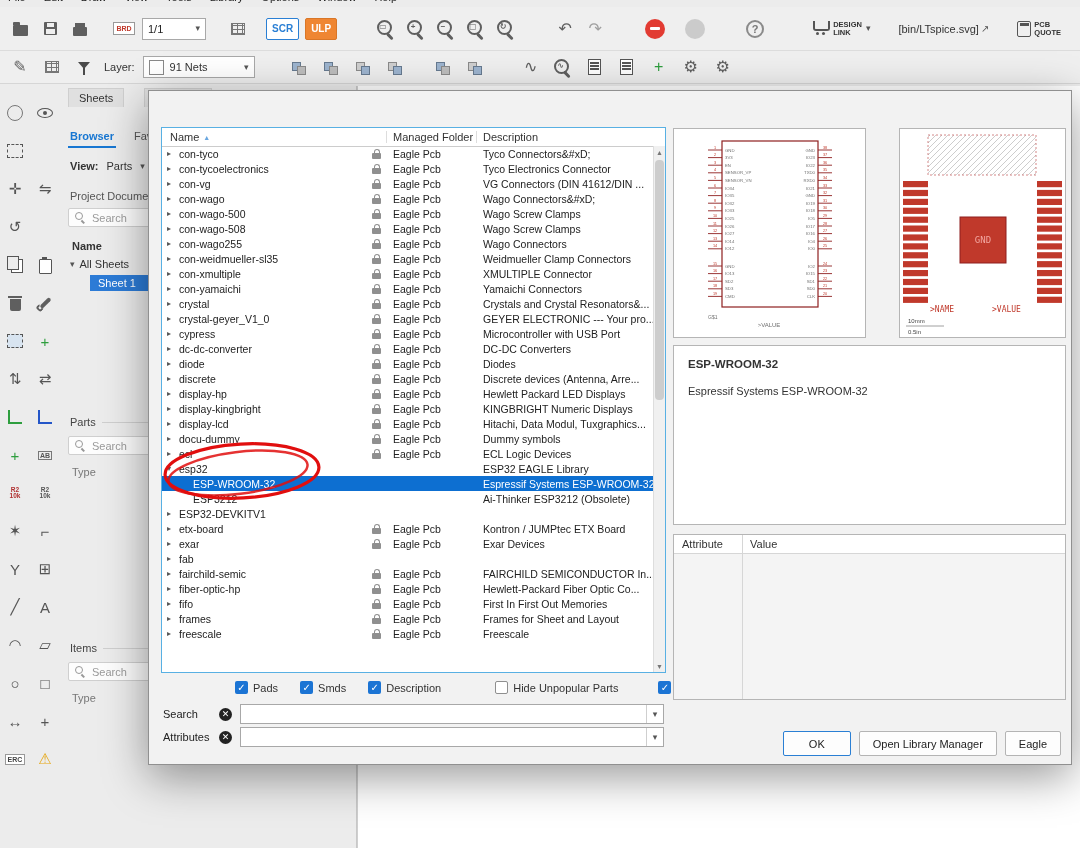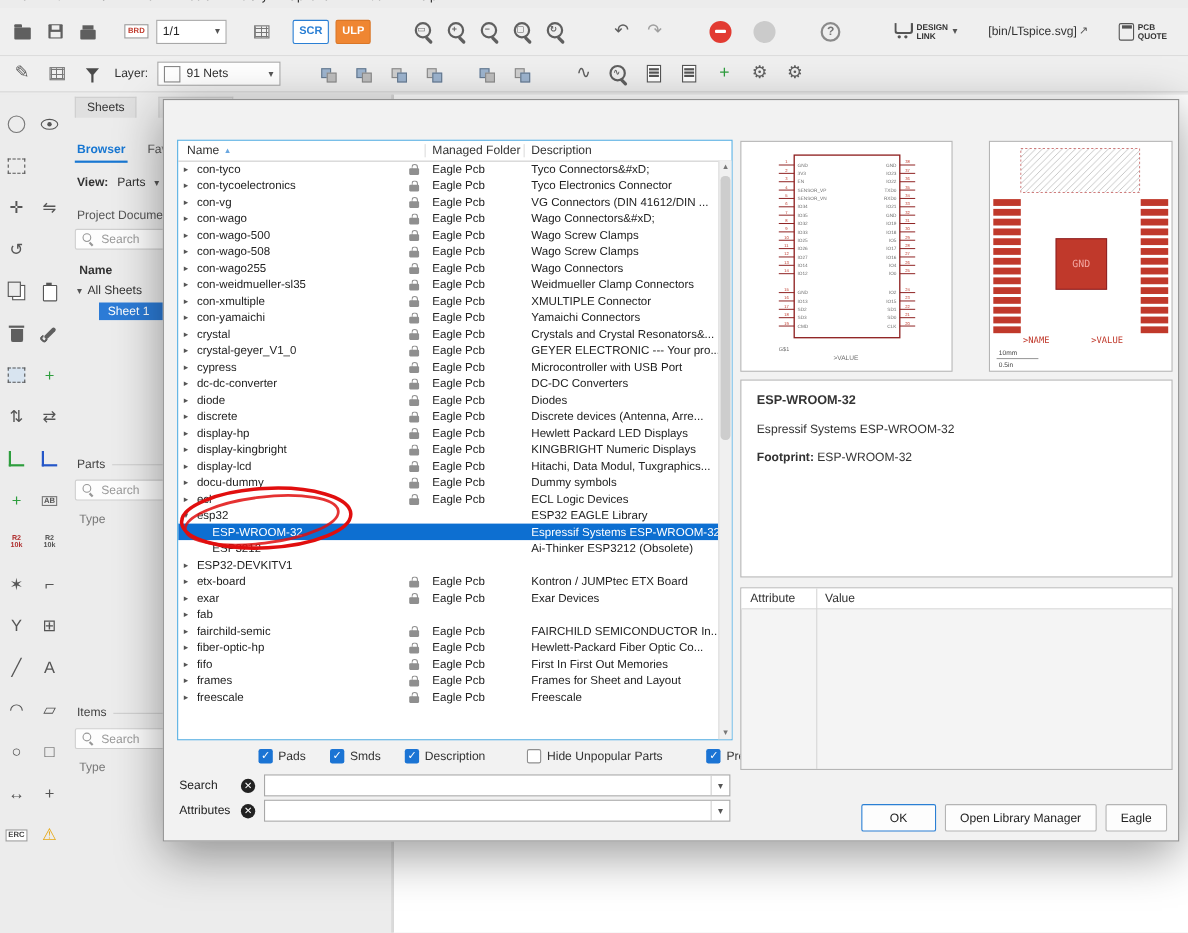--- a/index.html
+++ b/index.html
@@ -142,21 +142,21 @@
   .lk::after{content:"";position:absolute;bottom:0;left:0;width:9px;height:6px;background:#8f8f8f;border-radius:1px}
   .lrow .c2{width:90px;padding-left:6px;box-sizing:border-box;flex:none}
   .lrow .c3{flex:1;padding-left:6px;overflow:hidden}
   .lrow.sel{background:#0d6fd1;color:#fff}
   .lib-scroll{position:absolute;top:18px;right:0;width:12px;bottom:0;background:#f0f0f0;border-left:1px solid #ddd;box-sizing:border-box}
   .sarr{height:12px;display:flex;align-items:center;justify-content:center;font-size:7px;color:#777}
   .sarr.b{position:absolute;bottom:0;left:0;right:0}
   .sthumb{position:absolute;top:14px;left:1px;right:1px;height:240px;background:#cdcdcd;border-radius:4px}
   .cb-row{position:absolute;left:86px;top:590px;display:flex;align-items:center}
   .cbi{display:flex;align-items:center;gap:5px;margin-right:22px}
-  .cbi:nth-child(4){margin-left:16px}
+  .cbi:nth-child(4){margin-left:32px}
   .cbi:nth-child(5){margin-left:18px}
   .cb{width:13px;height:13px;border-radius:2px;display:flex;align-items:center;justify-content:center;box-sizing:border-box;flex:none}
   .cb.on{background:#1b74d4;color:#fff;font-size:10px;font-weight:bold}
   .cb.off{background:#fff;border:1px solid #8f8f8f}
   .srow{position:absolute;left:14px;display:flex;align-items:center}
   .srow .lab{width:56px;color:#222}
   .xc{width:13px;height:13px;border-radius:50%;background:#222;color:#fff;font-size:9px;font-weight:bold;display:flex;
       align-items:center;justify-content:center;margin-right:8px;flex:none}
   .combo{width:424px;height:20px;background:#fff;border:1px solid #a8a8a8;position:relative;box-sizing:border-box}
   .combo .dd{position:absolute;right:0;top:0;bottom:0;width:16px;display:flex;align-items:center;justify-content:center;border-left:1px solid #cfcfcf}
@@ -1005,23 +1005,20 @@
       <text x="92" y="183" font-size="8" fill="#c0392b" font-family="DejaVu Sans Mono, monospace">&gt;VALUE</text>
       <text x="8" y="194" font-size="6" fill="#444">10mm</text>
       <line x1="6" y1="197" x2="44" y2="197" stroke="#888" stroke-width="0.8"></line>
       <text x="8" y="205" font-size="6" fill="#444">0.5in</text>
     </svg>
   </div>
 
   <div class="info-box">
     <div class="info-title">ESP-WROOM-32</div>
     <div class="info-desc">Espressif Systems ESP-WROOM-32</div>
-    <div class="info-fp">
-      <b>Footprint:</b><span> ESP-WROOM-32</span>
-    </div>
   </div>
 
   <div class="attr-box">
     <div class="attr-head">
       <div class="ah1">Attribute</div>
       <div class="ah2">Value</div>
     </div>
     <div class="attr-vline"></div>
   </div>
 </div>

